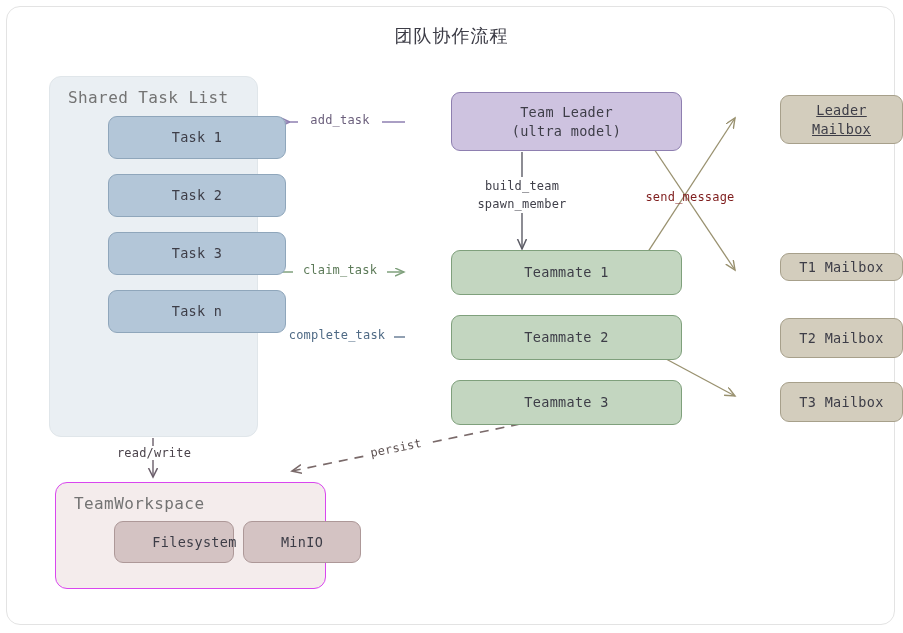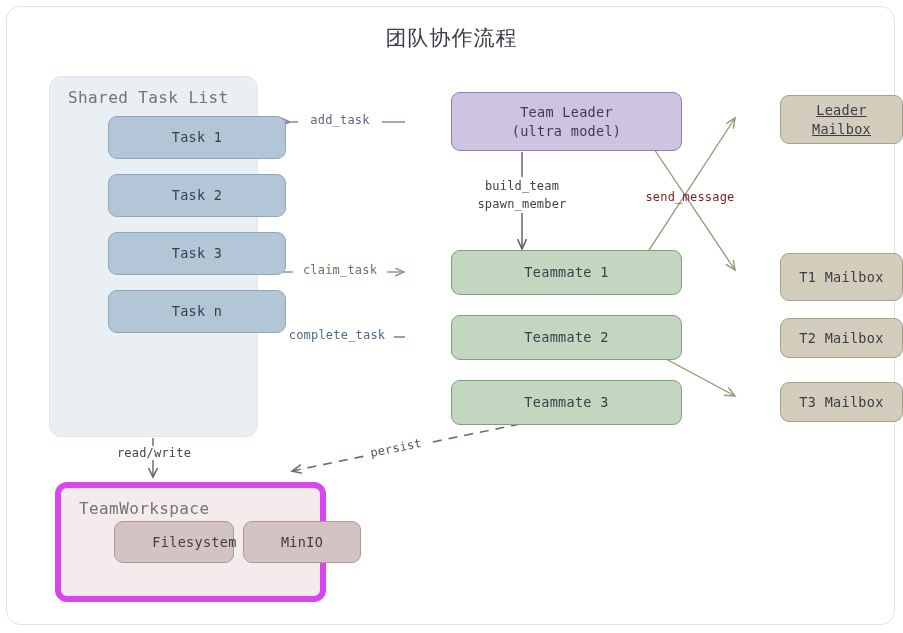--- a/index.html
+++ b/index.html
@@ -28,21 +28,21 @@
     box-sizing: border-box;
     background: #ffffff;
   }
   #title {
     position: absolute;
     left: 0;
     top: 24px;
     width: 903px;
     text-align: center;
     font-family: "DejaVu Sans", sans-serif;
-    font-size: 21px;
+    font-size: 18px;
     color: #3c3c46;
     letter-spacing: 1px;
   }
   svg.edges {
     position: absolute;
     left: 0;
     top: 0;
     width: 903px;
     height: 633px;
     pointer-events: none;
@@ -59,23 +59,23 @@
     top: 76px;
     width: 209px;
     height: 361px;
     background: #eaeff3;
     border: 1px solid #e0e6ea;
   }
   #workspace {
     left: 55px;
     top: 482px;
     width: 271px;
-    height: 120px;
+    height: 107px;
     background: #f4ecec;
-    border: 6px solid #d946ef;
+    border: 1px solid #d946ef;
   }
   .cluster-label {
     position: absolute;
     left: 18px;
     top: 11px;
     font-size: 16px;
     color: #737373;
     letter-spacing: 0.4px;
   }
 
@@ -218,21 +218,21 @@
 
   <div class="node n-leader">Team Leader
 (ultra model)</div>
 
   <div class="node n-mate" style="top:250px;">Teammate 1</div>
   <div class="node n-mate" style="top:315px;">Teammate 2</div>
   <div class="node n-mate" style="top:380px;">Teammate 3</div>
 
   <div class="node n-mail" style="top:95px; height:49px;text-decoration:underline;">Leader
 Mailbox</div>
-  <div class="node n-mail" style="top:253px; height:48px;">T1 Mailbox</div>
+  <div class="node n-mail" style="top:253px; height:28px;">T1 Mailbox</div>
   <div class="node n-mail" style="top:318px; height:40px;">T2 Mailbox</div>
   <div class="node n-mail" style="top:382px; height:40px;">T3 Mailbox</div>
 
   <div class="cluster" id="workspace">
     <div class="cluster-label">TeamWorkspace</div>
   </div>
 
   <div class="node n-store" style="left:70px; width:120px;padding-left:41px;">Filesystem</div>
   <div class="node n-store" style="left:199px; width:118px;">MinIO</div>
 

